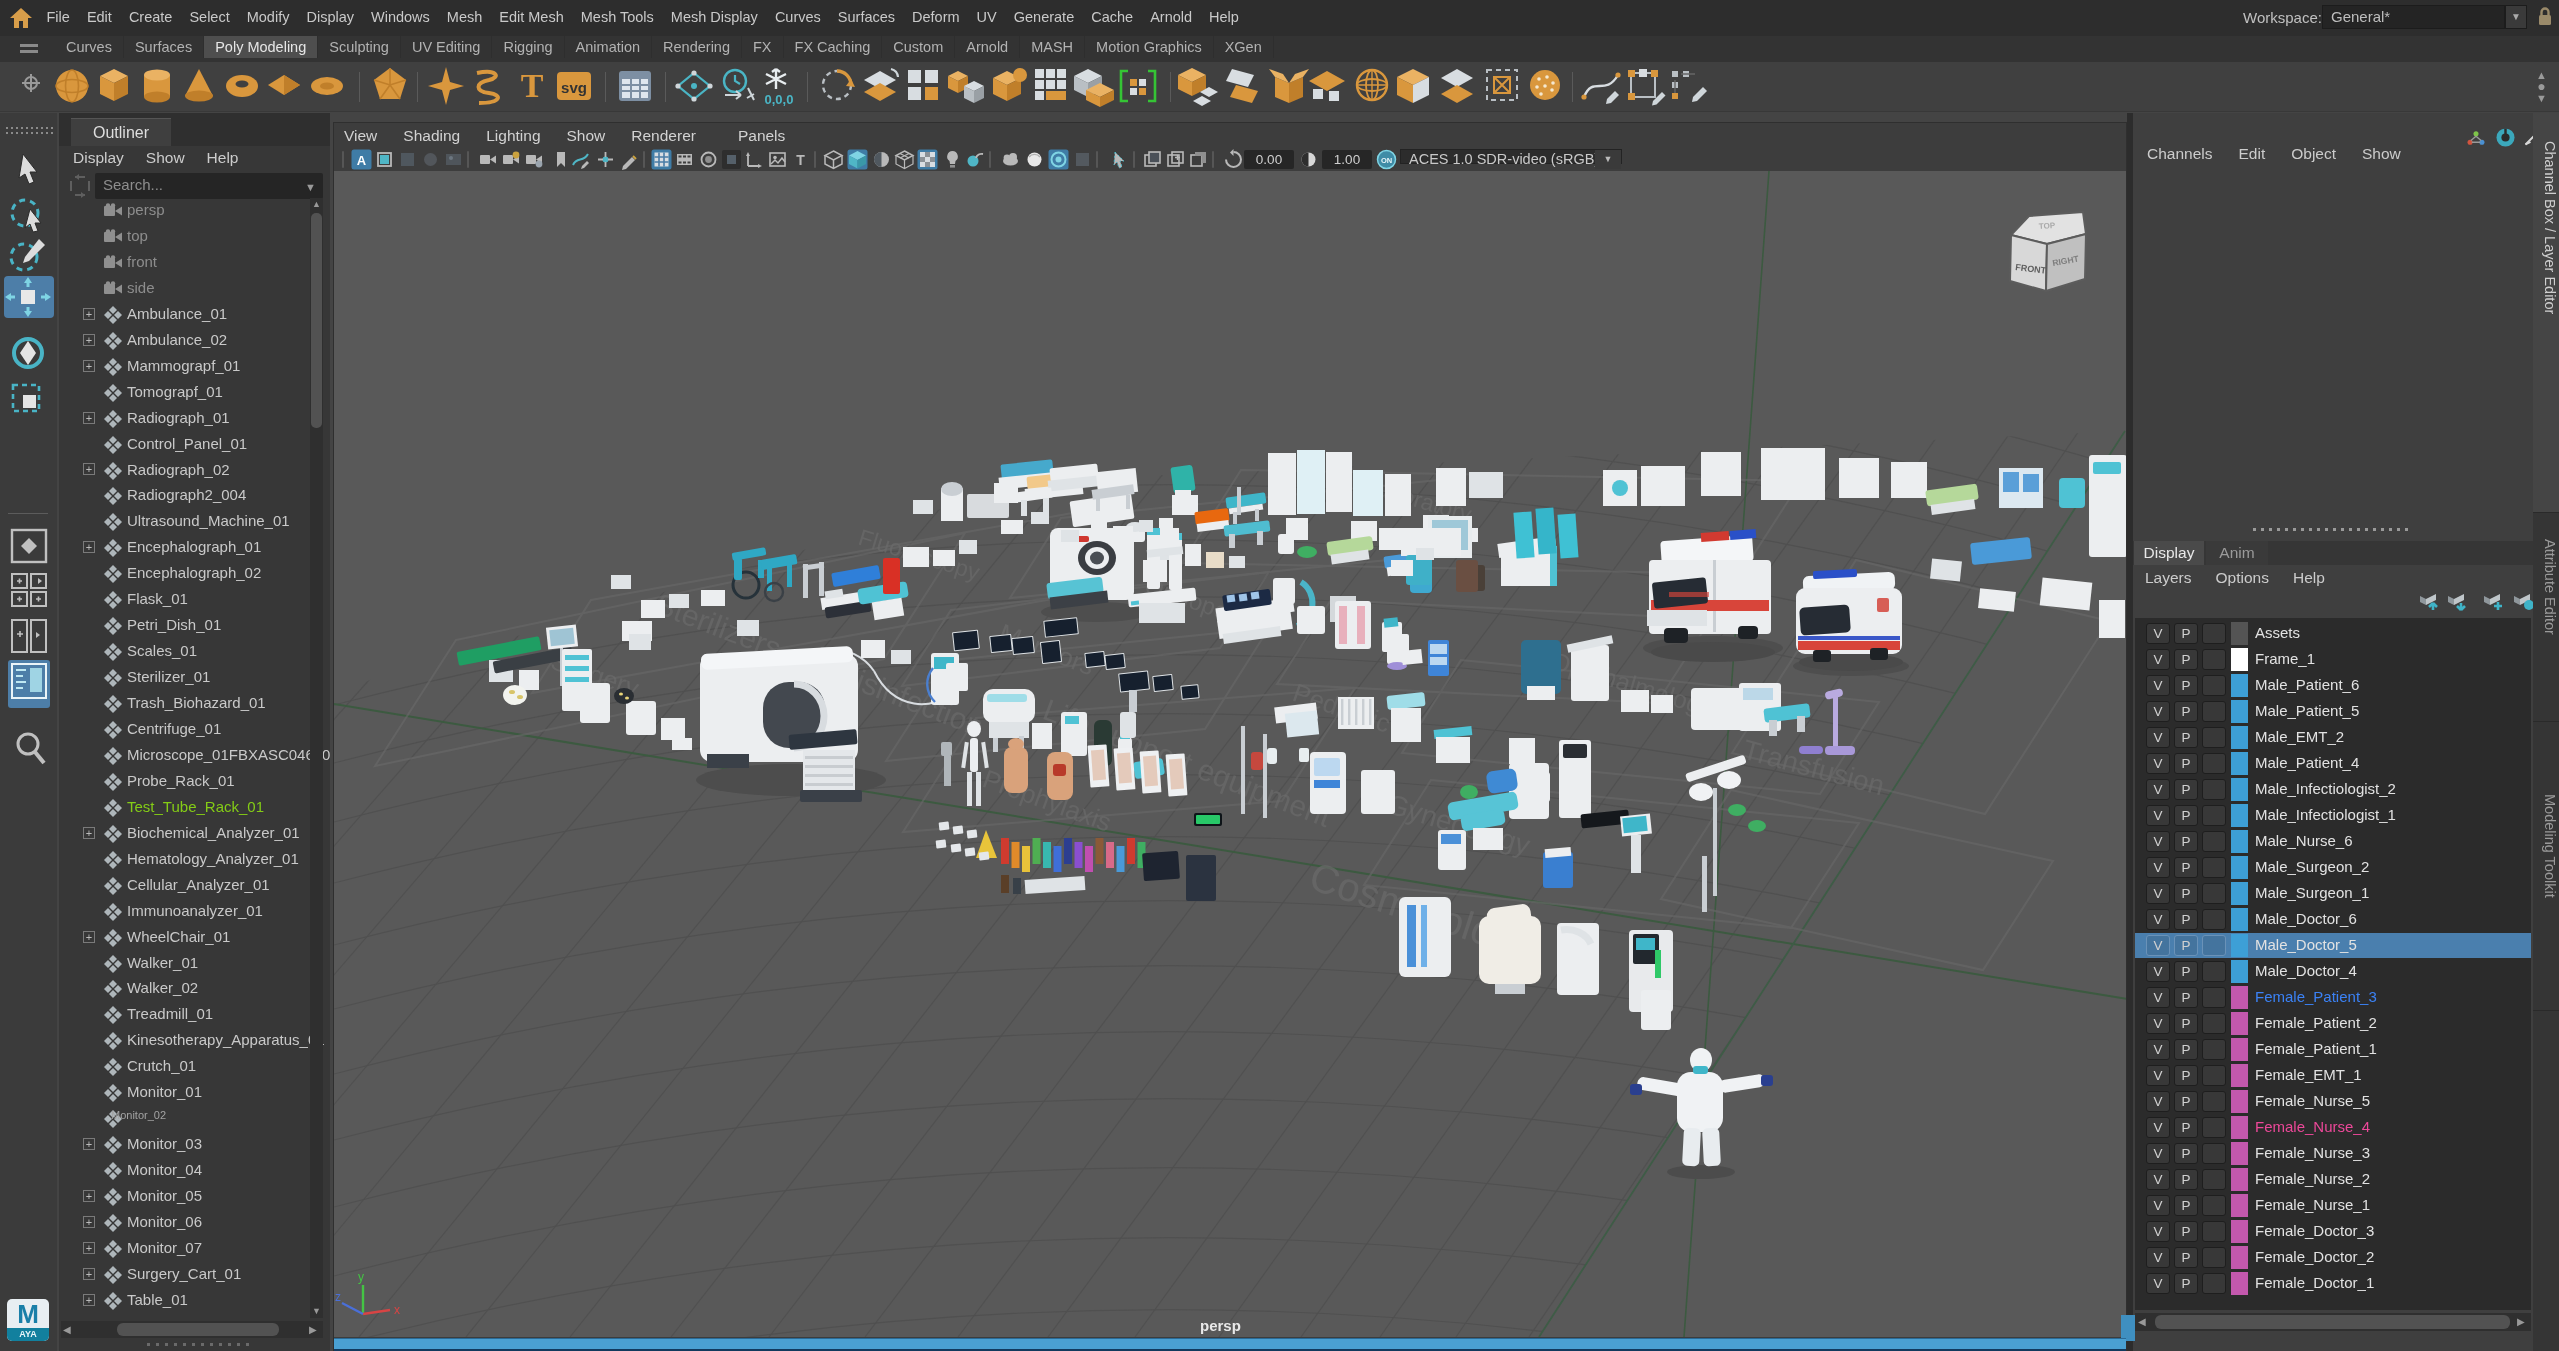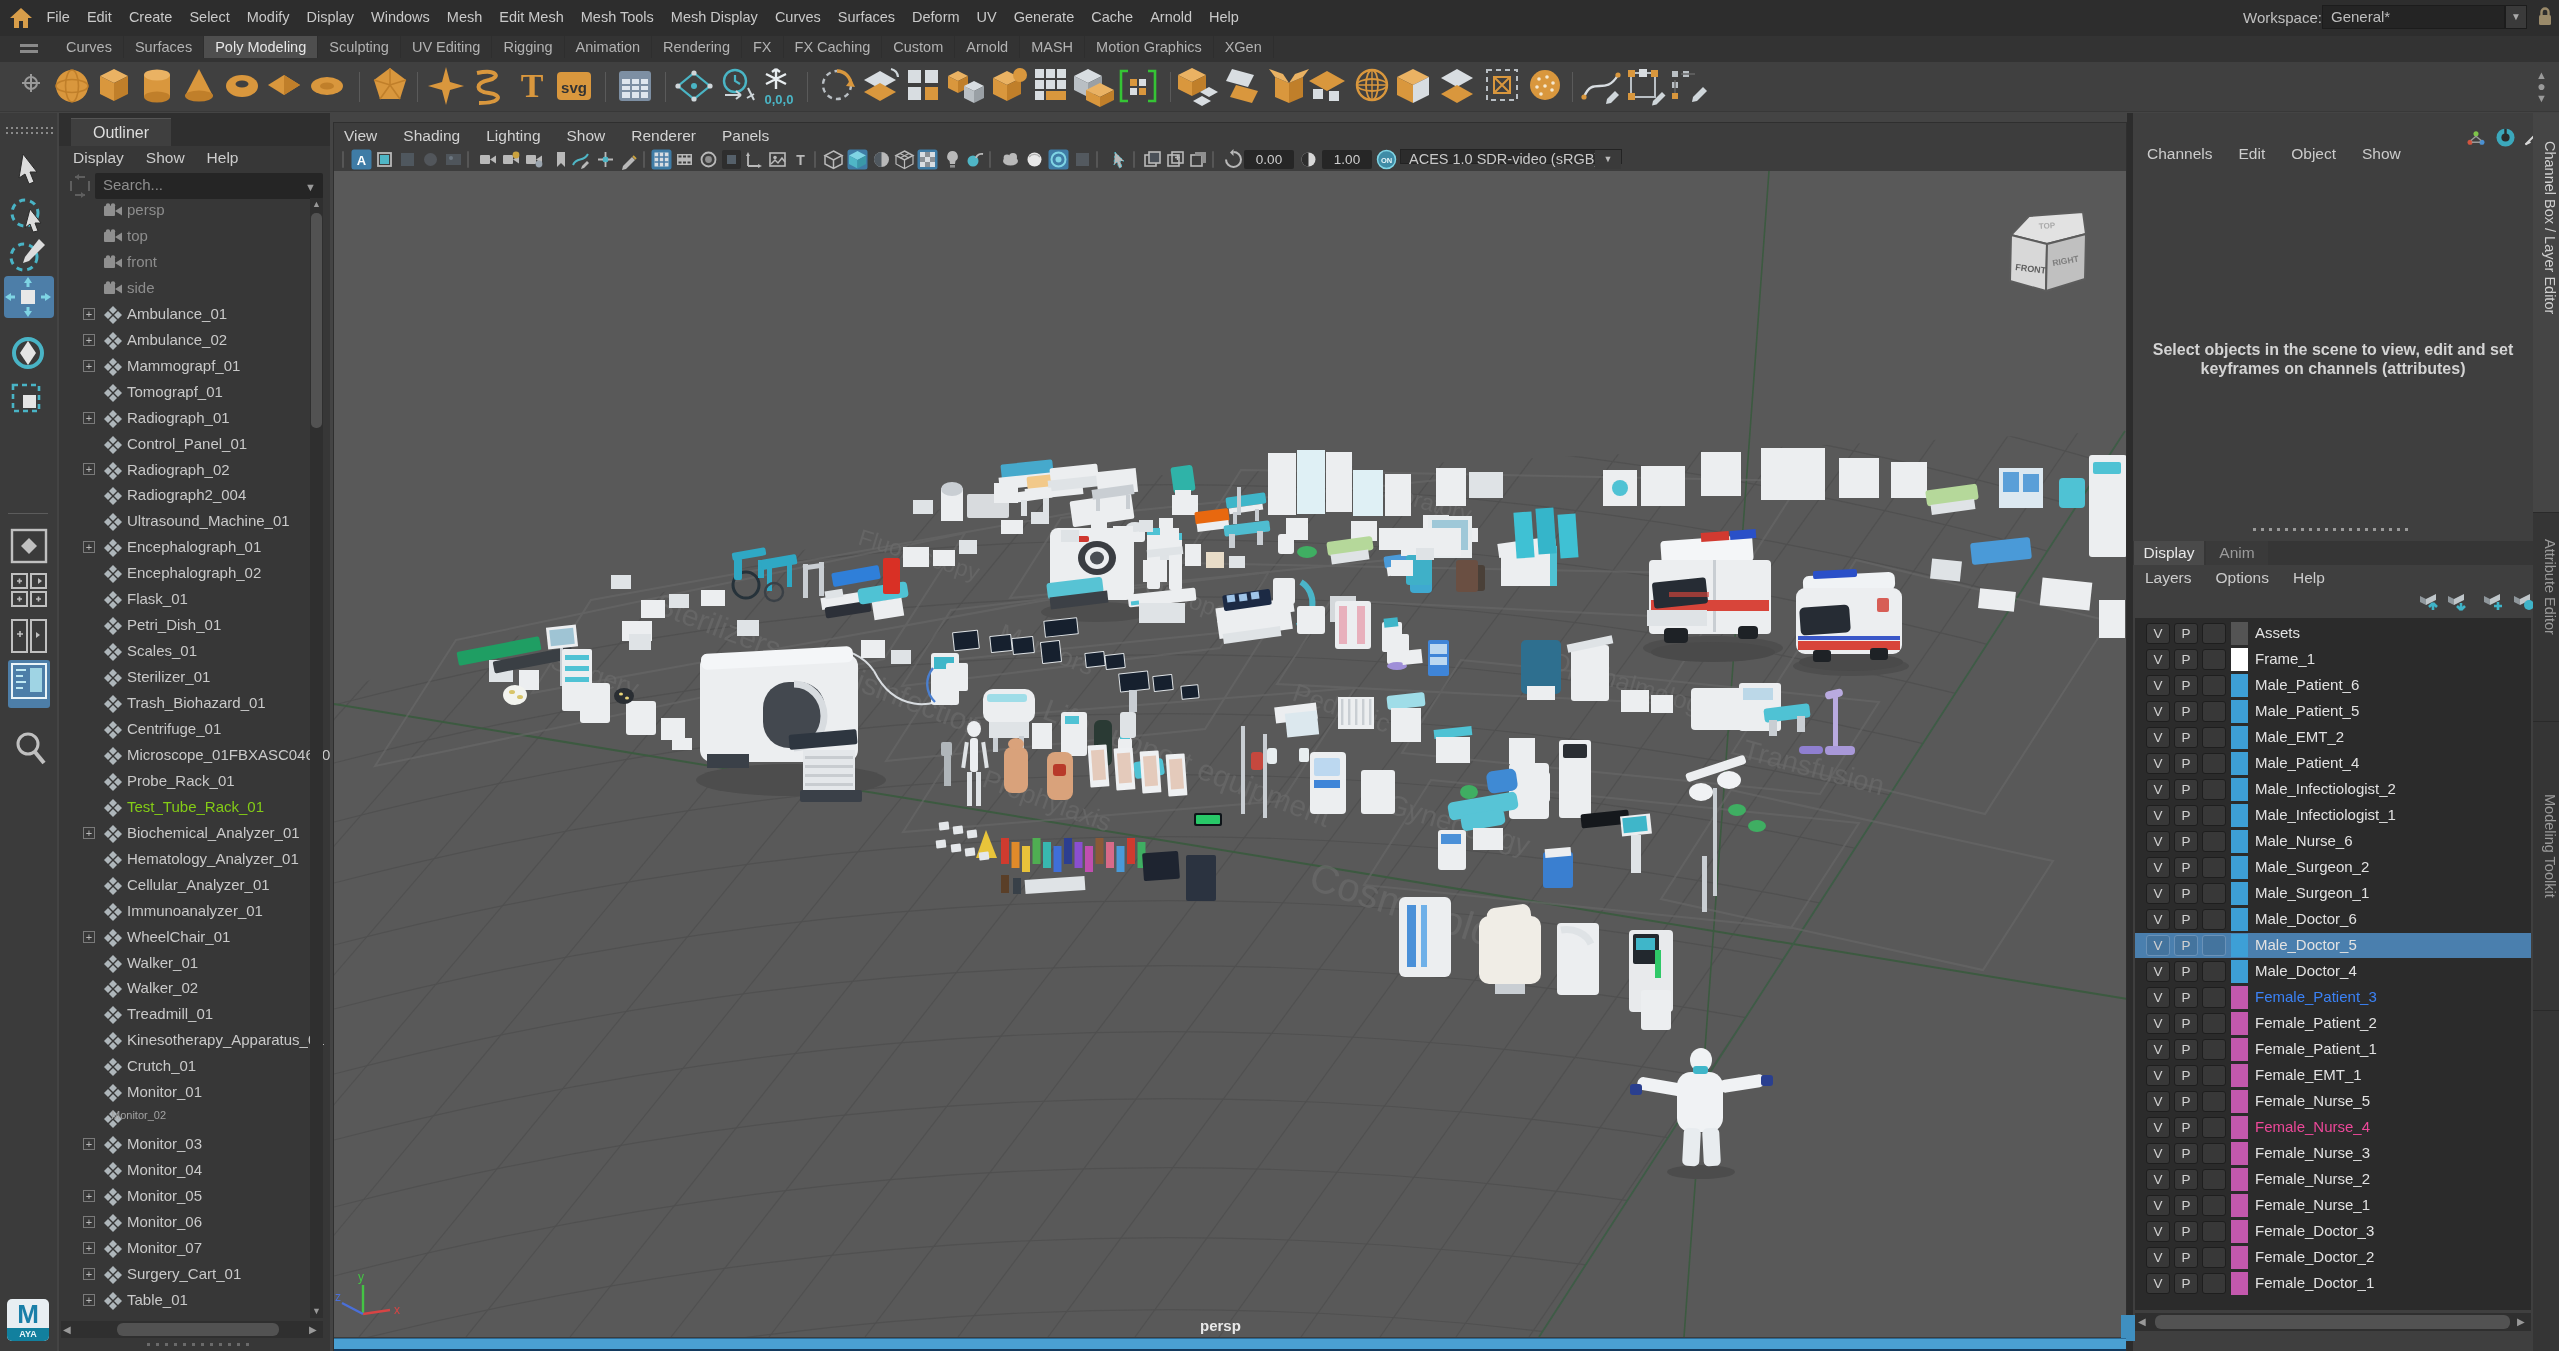--- a/index.html
+++ b/index.html
@@ -869,21 +869,20 @@
     <svg class="abs" style="left:361px;top:13px" width="23" height="23" viewBox="0 0 28 28">
       <circle cx="14" cy="14" r="11" fill="#3ba8bc"></circle>
       <circle cx="14" cy="14" r="5" fill="#2b2b2b"></circle>
       <path d="M14 3 V14" stroke="#2b2b2b" stroke-width="3"></path>
     </svg>
     <svg class="abs" style="left:390px;top:14px" width="20" height="20" viewBox="0 0 24 24">
       <path d="M3 21 L21 3 M21 3 h-7 M21 3 v7" stroke="#d8d8d8" stroke-width="2.2" fill="none"></path>
       <path d="M3 21 l6 -3" stroke="#d8d8d8" stroke-width="2.2"></path>
     </svg>
     <div class="abs" style="left:14px;top:32px;font-size:15.5px;color:#cccccc"><span style="padding-right:26px">Channels</span><span style="padding-right:26px">Edit</span><span style="padding-right:26px">Object</span><span>Show</span></div>
-    <div class="abs" style="left:6px;top:227px;width:388px;text-align:center;font-size:16px;font-weight:bold;color:#d4d4d4;line-height:19px;white-space:nowrap">Select objects in the scene to view, edit and set<br>keyframes on channels (attributes)</div>
     <div class="abs" style="left:120px;top:415px;width:3px;height:3px;background:#9a9a9a"></div>
     <div class="abs" style="left:128px;top:415px;width:3px;height:3px;background:#9a9a9a"></div>
     <div class="abs" style="left:136px;top:415px;width:3px;height:3px;background:#9a9a9a"></div>
     <div class="abs" style="left:144px;top:415px;width:3px;height:3px;background:#9a9a9a"></div>
     <div class="abs" style="left:152px;top:415px;width:3px;height:3px;background:#9a9a9a"></div>
     <div class="abs" style="left:160px;top:415px;width:3px;height:3px;background:#9a9a9a"></div>
     <div class="abs" style="left:168px;top:415px;width:3px;height:3px;background:#9a9a9a"></div>
     <div class="abs" style="left:176px;top:415px;width:3px;height:3px;background:#9a9a9a"></div>
     <div class="abs" style="left:184px;top:415px;width:3px;height:3px;background:#9a9a9a"></div>
     <div class="abs" style="left:192px;top:415px;width:3px;height:3px;background:#9a9a9a"></div>
@@ -1062,21 +1061,21 @@
 <div class="abs" style="left:2533px;top:113px;width:26px;height:1238px;background:#353535">
     <div class="abs" style="left:0;top:0;width:26px;height:400px;background:#454545"></div>
     <div class="abs" style="left:3px;top:28px;width:22px;writing-mode:vertical-rl;font-size:14.5px;color:#cfcfcf;white-space:nowrap">Channel Box / Layer Editor</div>
     <div class="abs" style="left:0;top:399px;width:26px;height:1px;background:#2a2a2a"></div>
     <div class="abs" style="left:3px;top:426px;width:22px;writing-mode:vertical-rl;font-size:14.5px;color:#9a9a9a;white-space:nowrap">Attribute Editor</div>
     <div class="abs" style="left:0;top:608px;width:26px;height:1px;background:#2a2a2a"></div>
     <div class="abs" style="left:3px;top:681px;width:22px;writing-mode:vertical-rl;font-size:14.5px;color:#9a9a9a;white-space:nowrap">Modeling Toolkit</div>
     <div class="abs" style="left:0;top:897px;width:26px;height:1px;background:#2a2a2a"></div>
   </div>
 <div class="abs" style="left:333px;top:122px;width:1794px;height:1229px;background:#3d3d3d;border:1px solid #2f2f2f">
-    <div class="abs" style="left:10px;top:4px;font-size:15.5px;color:#d2d2d2;white-space:nowrap"><span style="padding-right:26px">View</span><span style="padding-right:26px">Shading</span><span style="padding-right:26px">Lighting</span><span style="padding-right:26px">Show</span><span style="padding-right:26px">Renderer</span><span>Panels</span></div>
+    <div class="abs" style="left:10px;top:4px;font-size:15.5px;color:#d2d2d2;white-space:nowrap"><span style="padding-right:26px">View</span><span style="padding-right:26px">Shading</span><span style="padding-right:26px">Lighting</span><span style="padding-right:26px">Show</span><span style="padding-right:42px">Renderer</span><span>Panels</span></div>
     <div class="abs" style="left:8px;top:28px;width:2px;height:17px;background:#565656;border-radius:1px"></div>
     <svg class="abs" style="left:17px;top:26px" width="21" height="21" viewBox="0 0 21 21">
       <rect x="0.5" y="0.5" width="20" height="20" rx="2.5" fill="#3f7ca6"></rect>
       <text x="10.5" y="16" font-size="13" font-weight="bold" fill="#fff" text-anchor="middle">A</text>
     </svg>
     <svg class="abs" style="left:40px;top:26px" width="21" height="21" viewBox="0 0 21 21">
       <rect x="4" y="4" width="13" height="13" fill="none" stroke="#b9b9b9" stroke-width="1.8"></rect>
       <rect x="6" y="6" width="9" height="9" fill="#4fb6c6"></rect>
     </svg>
     <svg class="abs" style="left:63px;top:26px" width="21" height="21" viewBox="0 0 21 21">

